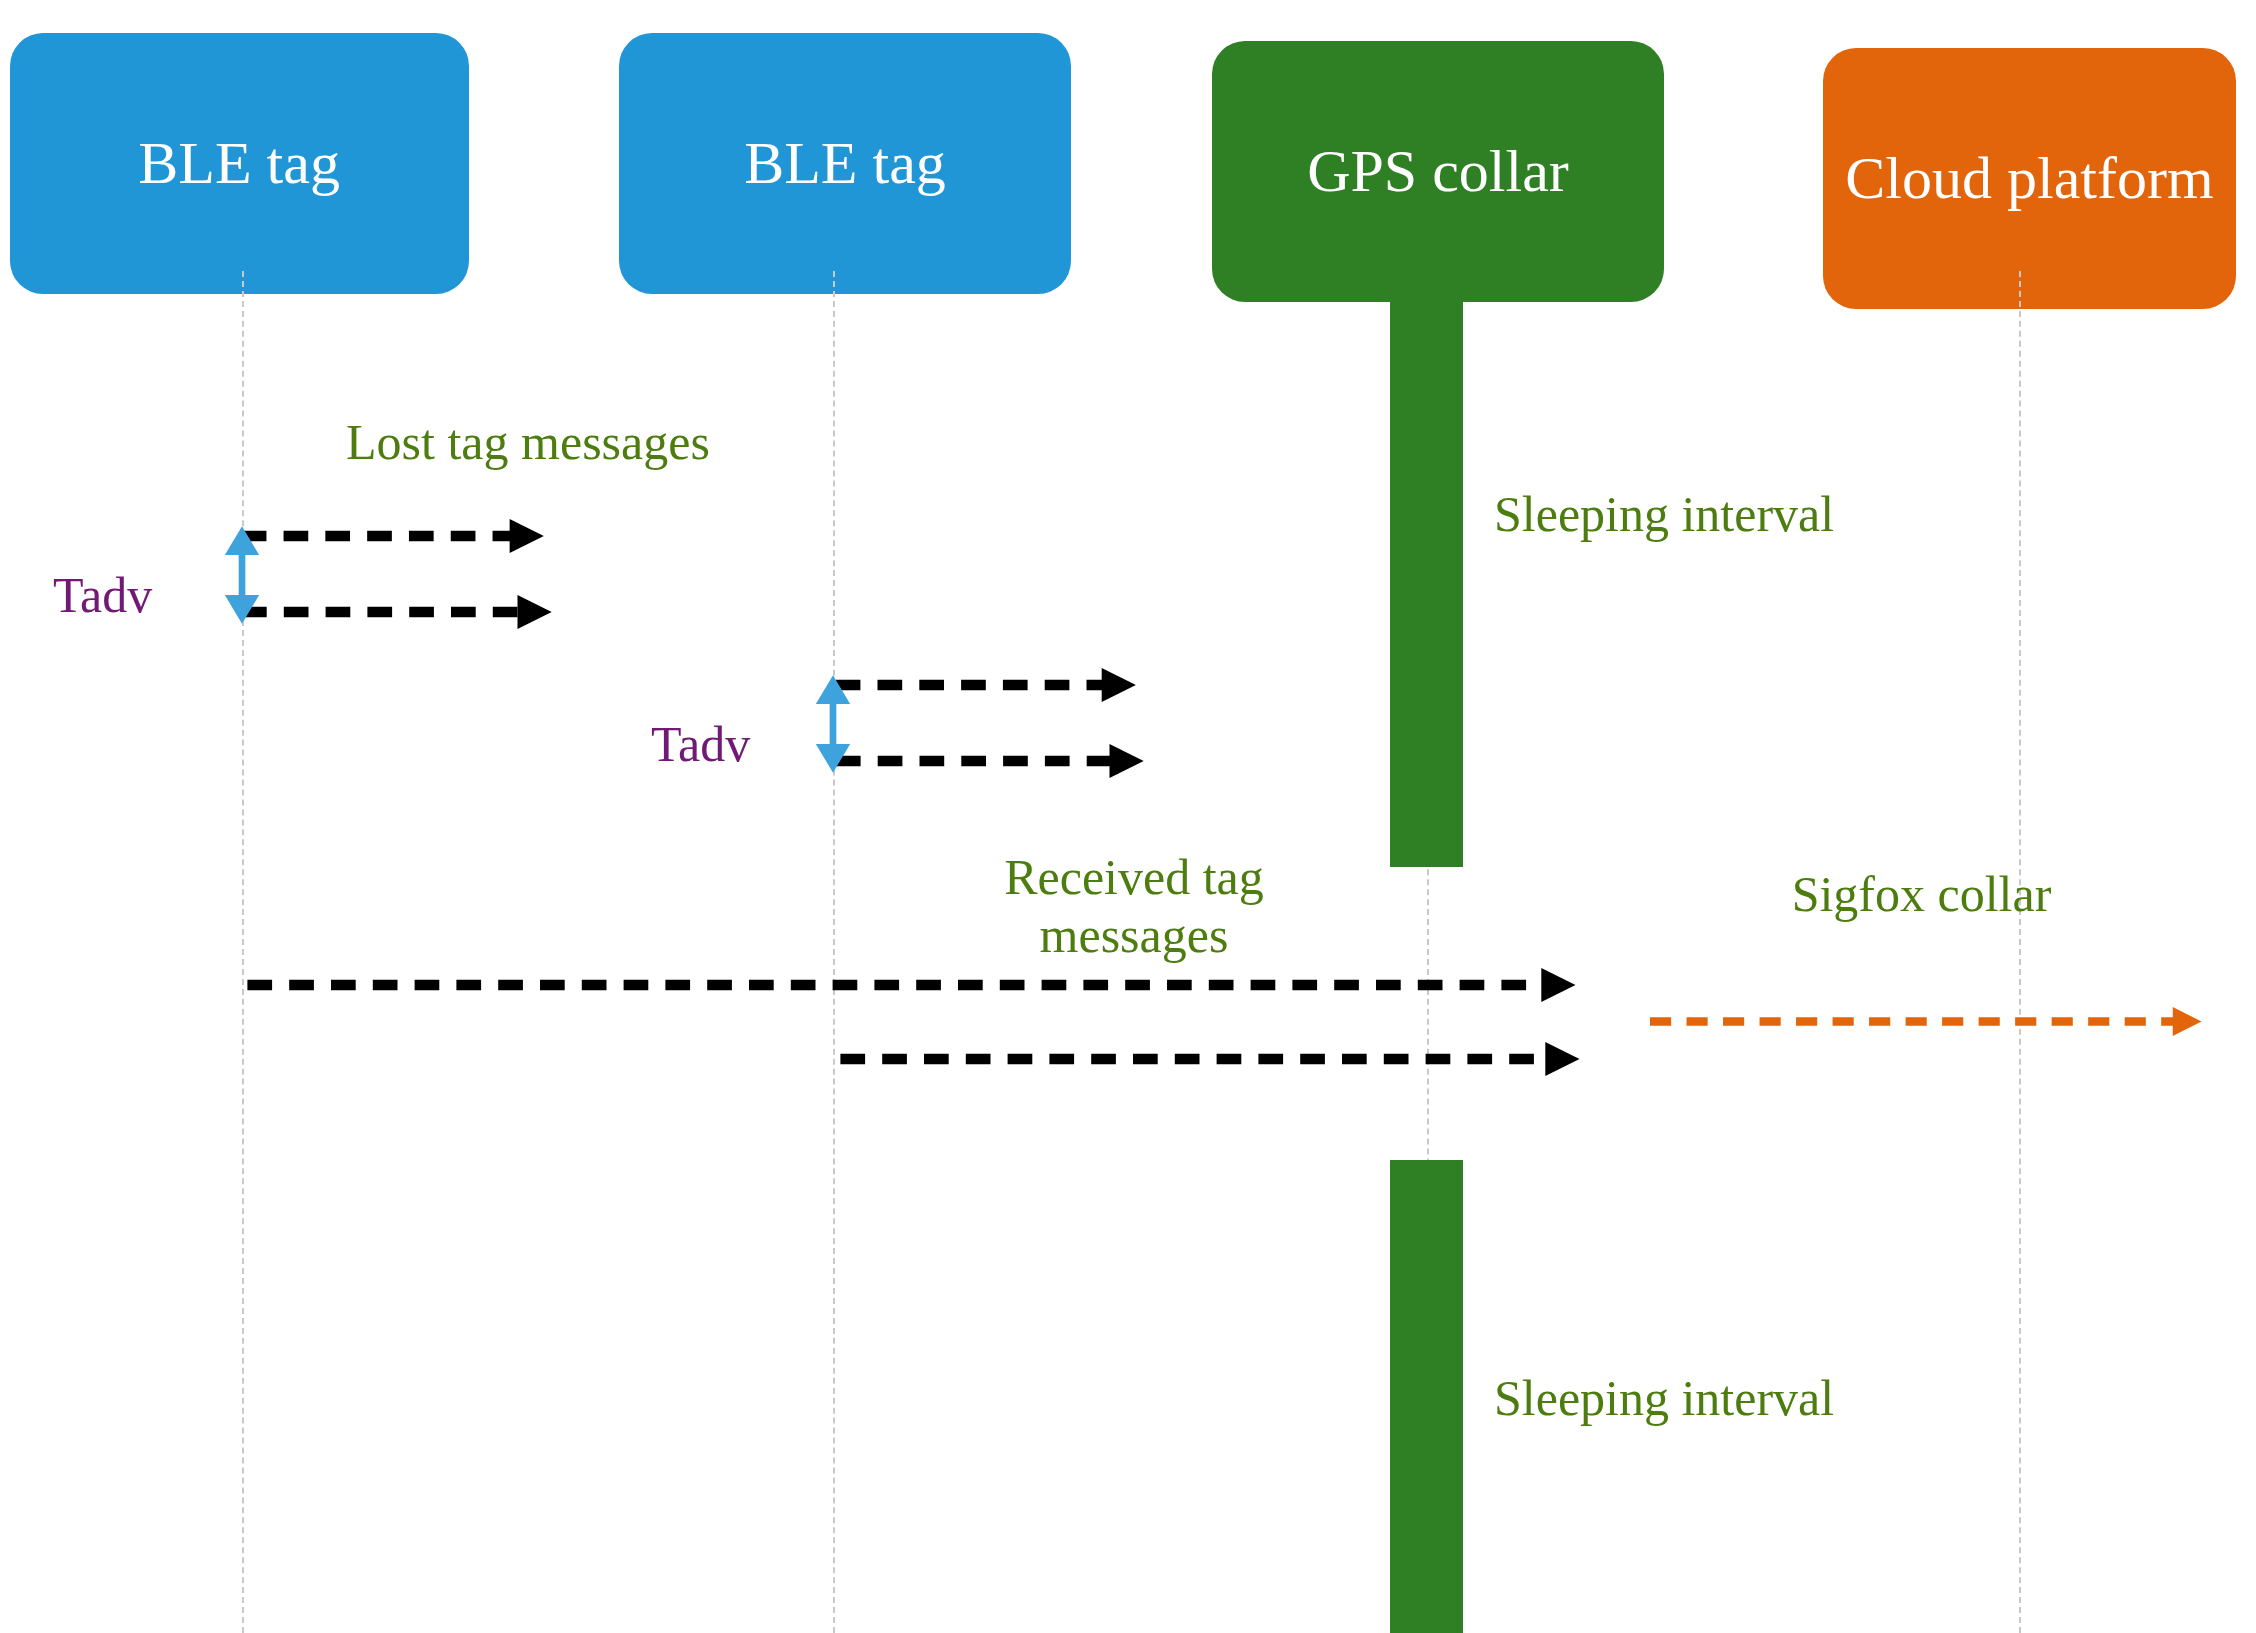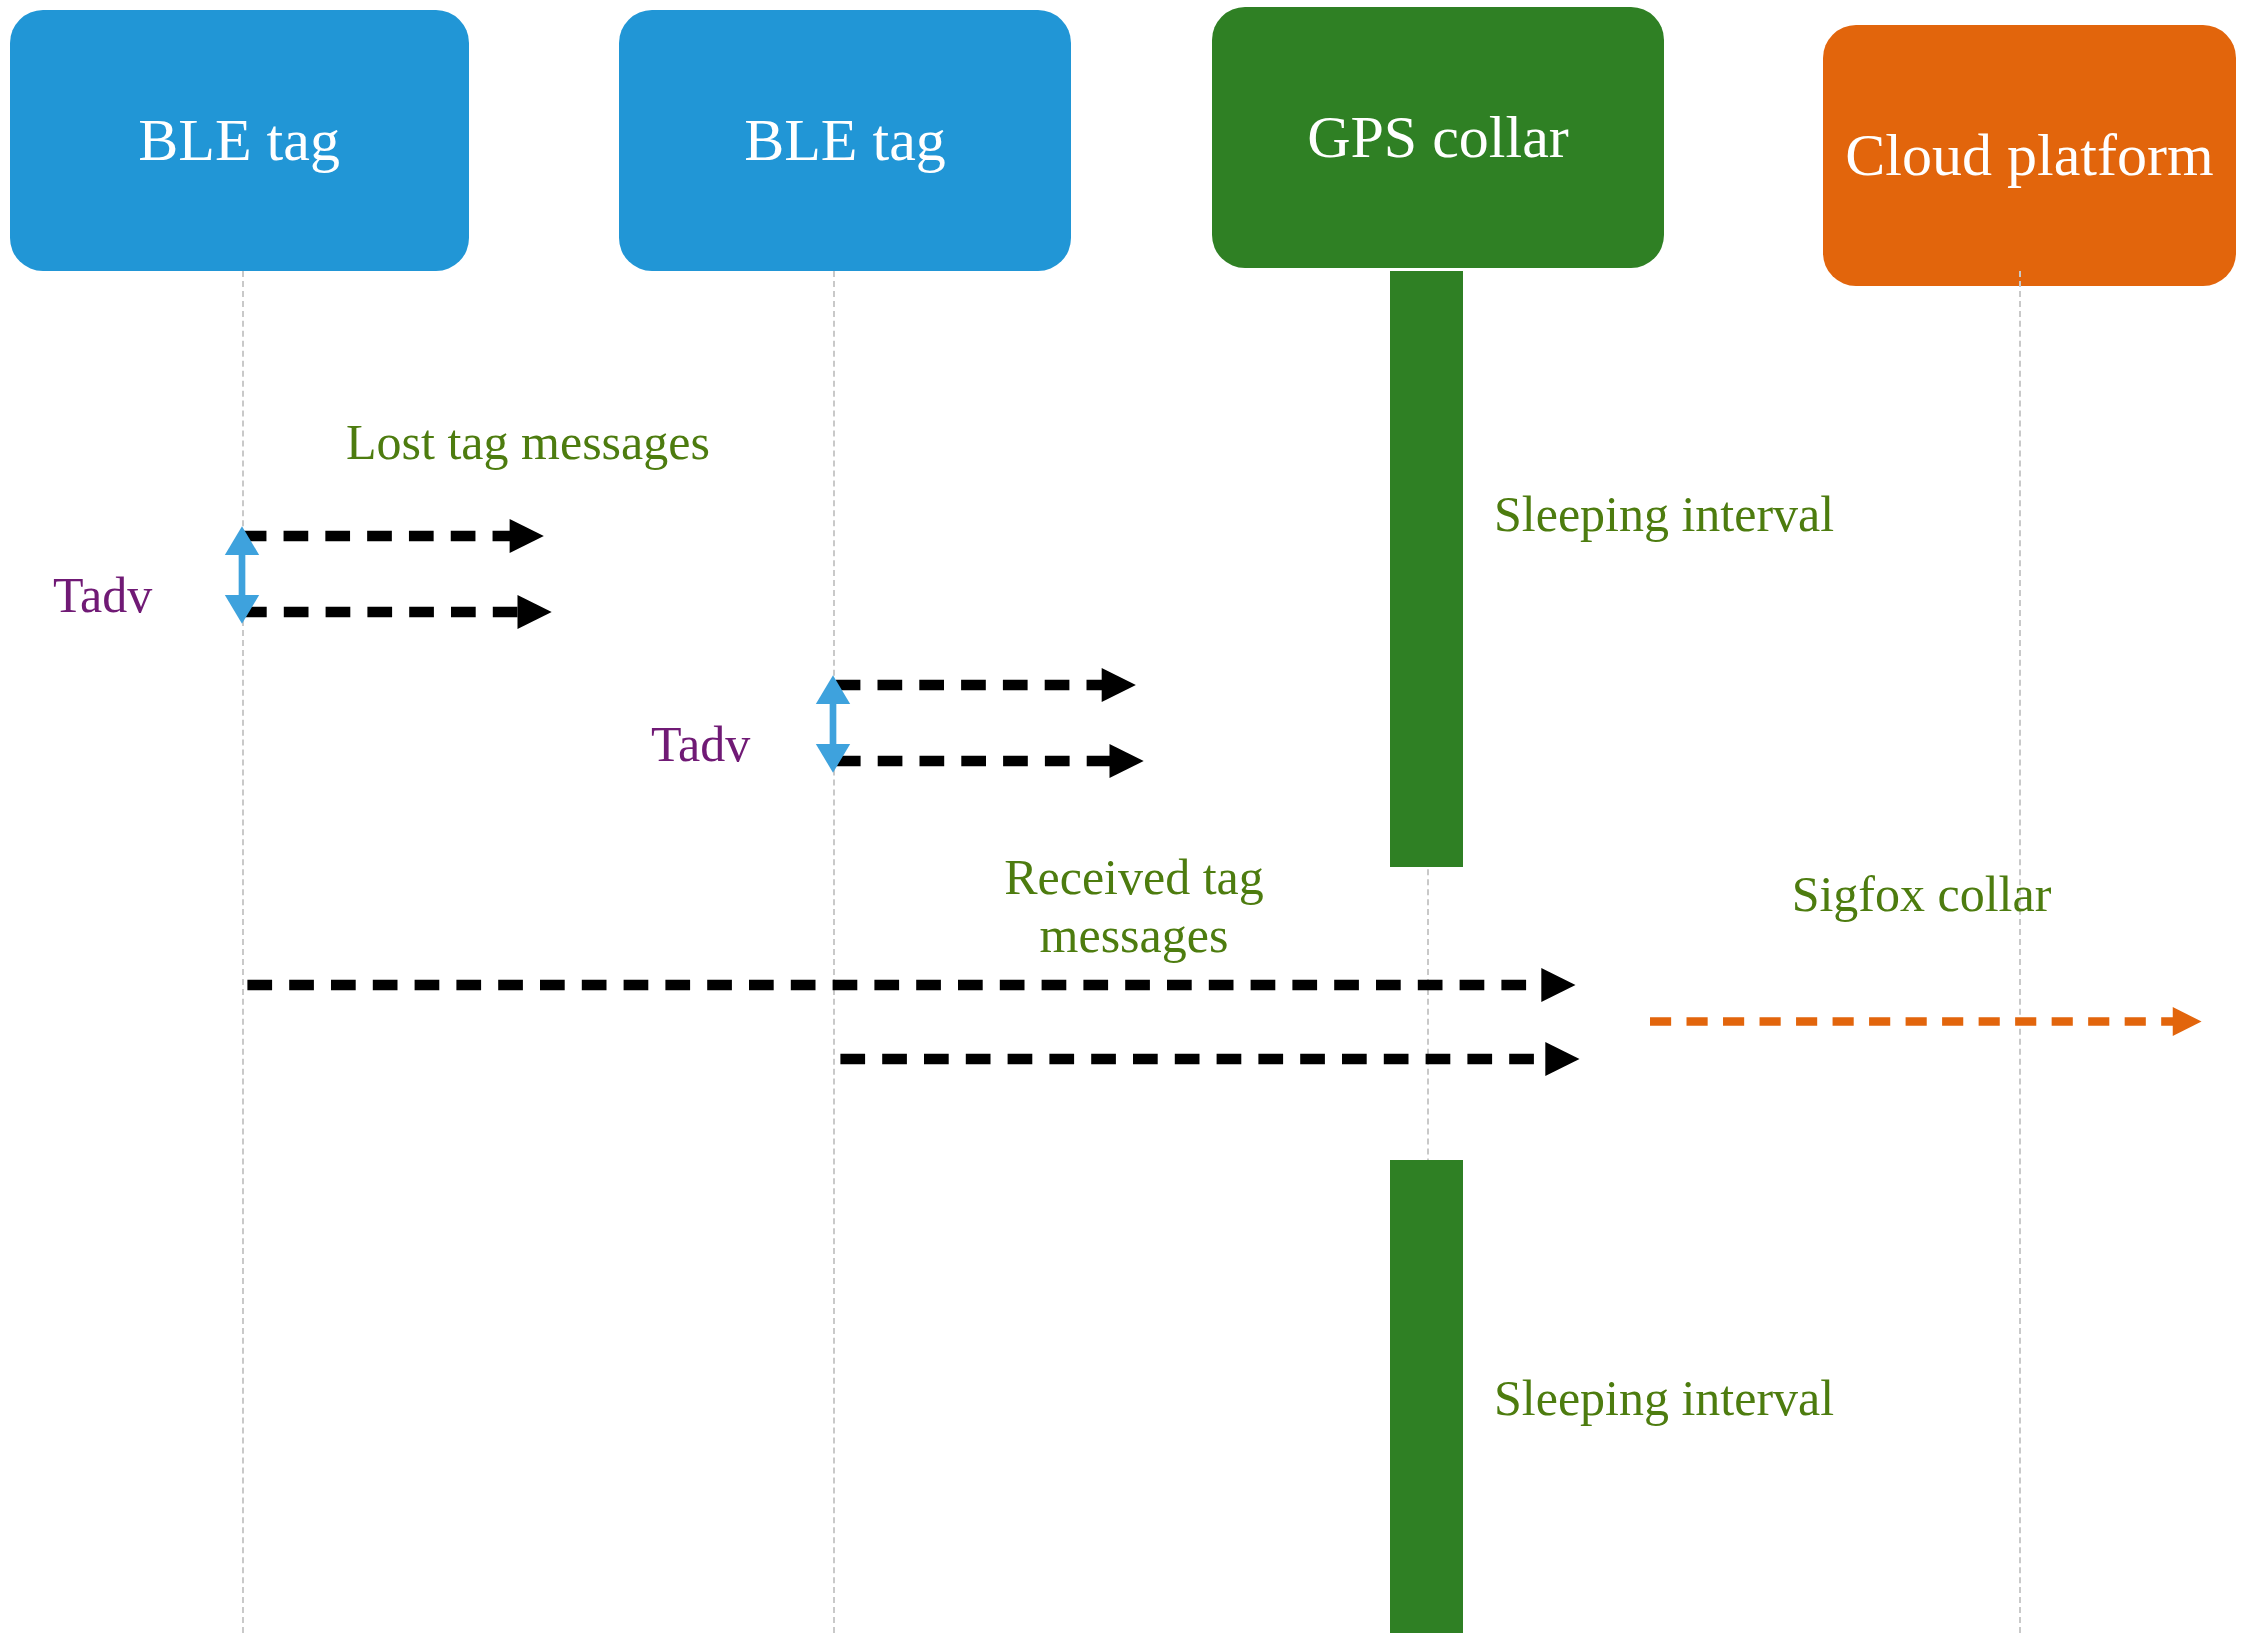--- a/index.html
+++ b/index.html
@@ -19,20 +19,21 @@
     position: absolute;
     border-radius: 33px;
     display: flex;
     align-items: center;
     justify-content: center;
     text-align: center;
     color: #ffffff;
     font-family: "Liberation Serif", "DejaVu Serif", serif;
     line-height: 1.12;
     box-sizing: border-box;
+    margin-top: 23px;
   }
   .actor-label {
     display: block;
     width: 100%;
     padding: 0 9.6px;
   }
   .lifeline {
     position: absolute;
     width: 0;
     border-left: 2.9px dashed #c9c9c9;
@@ -72,21 +73,21 @@
 <div id="stage">
 
   <div class="actor-box" style="left:9.6px; top:9.6px; width:459px; height:261px; background:#2196d6; font-size:60px;">
     <span class="actor-label">BLE tag</span>
   </div>
 
   <div class="actor-box" style="left:619px; top:9.6px; width:452px; height:261px; background:#2196d6; font-size:60px;">
     <span class="actor-label">BLE tag</span>
   </div>
 
-  <div class="actor-box" style="left:1212px; top:7px; width:452px; height:261px; background:#2f8024; font-size:60px;">
+  <div class="actor-box" style="left:1212px; top:18px; width:452px; height:261px; background:#2f8024; font-size:60px;">
     <span class="actor-label">GPS collar</span>
   </div>
 
   <div class="actor-box" style="left:1823px; top:25px; width:413px; height:261px; background:#e2650c; font-size:60px;">
     <span class="actor-label">Cloud
 platform</span>
   </div>
 
   <div class="lifeline" style="left:242px; top:271px; height:1362px;"></div>
   <div class="lifeline" style="left:833px; top:271px; height:1362px;"></div>

